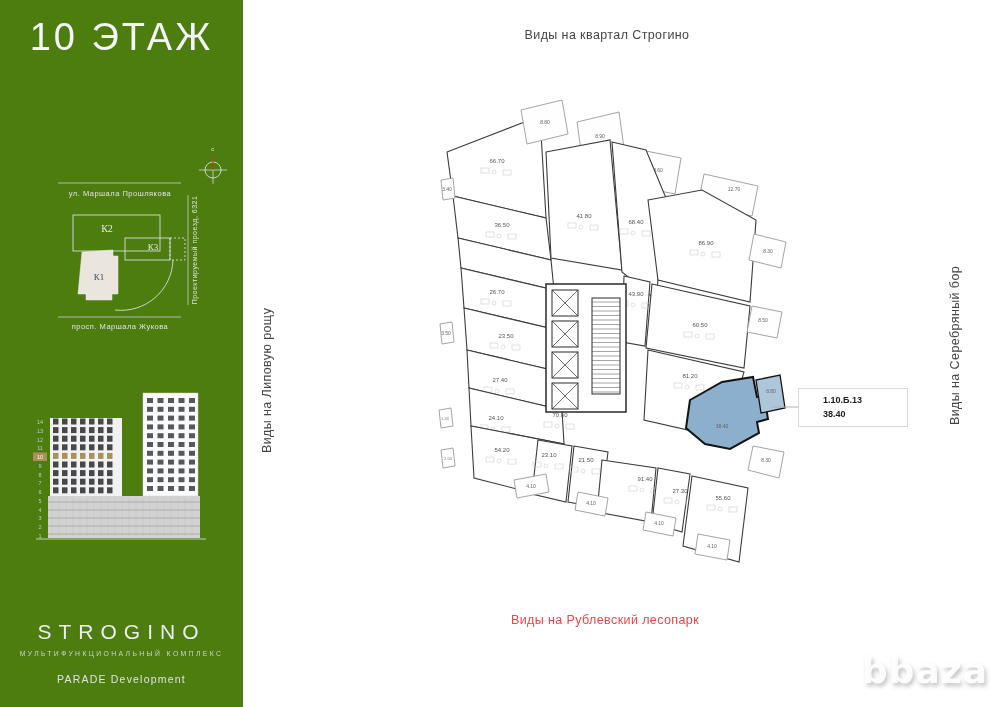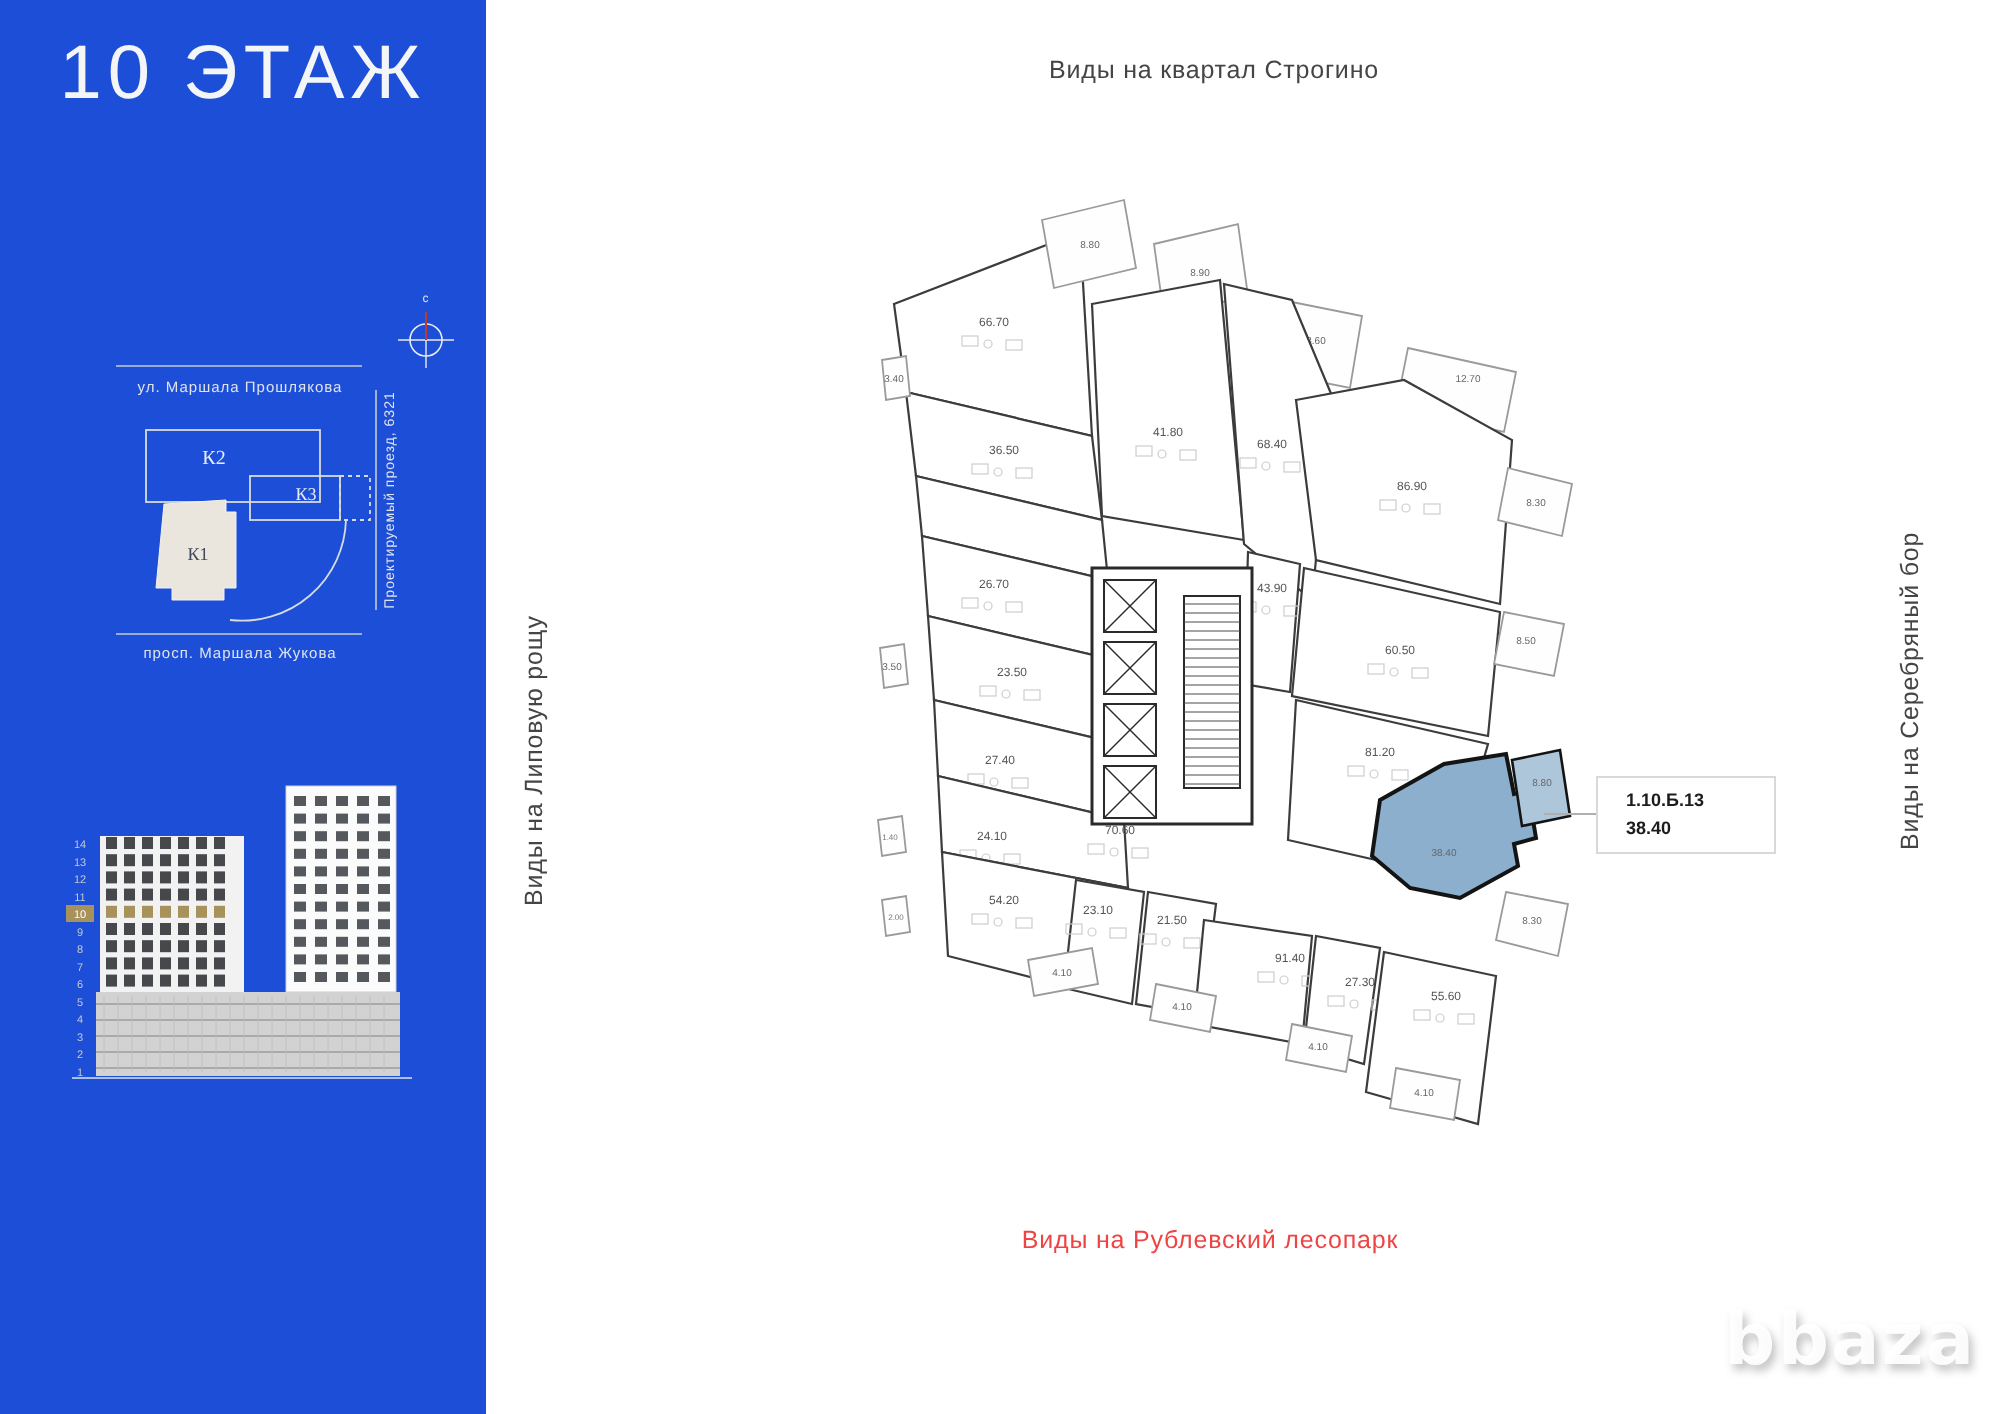--- a/index.html
+++ b/index.html
@@ -1,19 +1,19 @@
 <!DOCTYPE html>
 <html><head>
 <meta charset="utf-8">
 <style>
   html,body{margin:0;padding:0;}
   body{width:1000px;height:707px;position:relative;overflow:hidden;background:#ffffff;
        font-family:"Liberation Sans",sans-serif;}
   
-  .sidebar{position:absolute;left:0;top:0;width:243px;height:707px;background:#1d4ed8;}
+  .sidebar{position:absolute;left:0;top:0;width:243px;height:707px;background:#4d7c0f;}
   .floor-title{position:absolute;left:0;top:16px;width:100%;text-align:center;
        color:#f3f5f7;font-size:38px;letter-spacing:3px;font-weight:400;}
   .minimap{position:absolute;left:55px;top:138px;}
   .mm-street{fill:#dfe4ea;font-size:7.5px;letter-spacing:.5px;text-anchor:middle;}
   .mm-line{stroke:#c6cdd5;stroke-width:.8;}
   .mm-k{font-family:"Liberation Serif",serif;fill:#e8ebef;text-anchor:middle;}
   .elevation{position:absolute;left:20px;top:390px;}
   .flr-num{fill:#c2c9d1;font-size:5.5px;text-anchor:middle;}
   .flr-num.hl{fill:#ffffff;}
   .brand{position:absolute;left:0;bottom:22px;width:100%;text-align:center;color:#e8ecf0;}
@@ -36,21 +36,21 @@
   .arealbl{font-size:6px;fill:#555;text-anchor:middle;font-family:"Liberation Sans",sans-serif;}
   .arealbl.small{font-size:5px;fill:#666;}
   .arealbl.tiny{font-size:4px;fill:#777;}
   .furn{fill:none;stroke:#cdcdcd;stroke-width:.6;}
   .corewall{fill:#ffffff;stroke:#2a2a2a;stroke-width:1.5;}
   .lift{fill:#ffffff;stroke:#2a2a2a;stroke-width:1;}
   .liftx{stroke:#2a2a2a;stroke-width:.7;}
   .stairln{stroke:#4a4a4a;stroke-width:.5;}
   
   .callout{position:absolute;left:798px;top:388px;width:60px;background:#fff;
-       border:1px solid #d9d9d9;padding:5px 14px;font-size:9px;font-weight:bold;color:#1c1c1c;line-height:1.5;}
+       border:1px solid #d9d9d9;padding:5px 24px;font-size:9px;font-weight:bold;color:#1c1c1c;line-height:1.5;}
   
   .watermark{position:absolute;right:12px;bottom:16px;font-family:"DejaVu Sans",sans-serif;
        font-weight:bold;font-size:36px;color:rgba(255,255,255,.92);letter-spacing:1px;
        text-shadow:2px 3px 4px rgba(90,90,90,.35);}
 </style>
 </head>
 <body>
 
 <div class="sidebar">
   <div class="floor-title">10 ЭТАЖ</div>
@@ -244,20 +244,25 @@
         <text x="20" y="104" class="flr-num">6</text>
         <text x="20" y="112.75" class="flr-num">5</text>
         <text x="20" y="121.5" class="flr-num">4</text>
         <text x="20" y="130.25" class="flr-num">3</text>
         <text x="20" y="139" class="flr-num">2</text>
         <text x="20" y="147.75" class="flr-num">1</text>
       </g>
     <line x1="16" y1="149" x2="186" y2="149" stroke="#dfe3e8" stroke-width=".8"></line>
   </svg>
 
+  <div class="brand">
+    <div class="brand-name">STROGINO</div>
+    <div class="brand-sub">МУЛЬТИФУНКЦИОНАЛЬНЫЙ КОМПЛЕКС</div>
+    <div class="brand-dev">PARADE Development</div>
+  </div>
 </div>
 
 <div class="view-label view-top">Виды на квартал Строгино</div>
 <div class="view-label view-bottom">Виды на Рублевский лесопарк</div>
 <div class="view-label view-vert view-left">Виды на Липовую рощу</div>
 <div class="view-label view-vert view-right">Виды на Серебряный бор</div>
 
 <svg class="plan-svg" width="1000" height="707" viewBox="0 0 1000 707">
   <g id="units-layer">
       <polygon points="447,152 540,116 546,218 453,196" class="unit room"></polygon>

